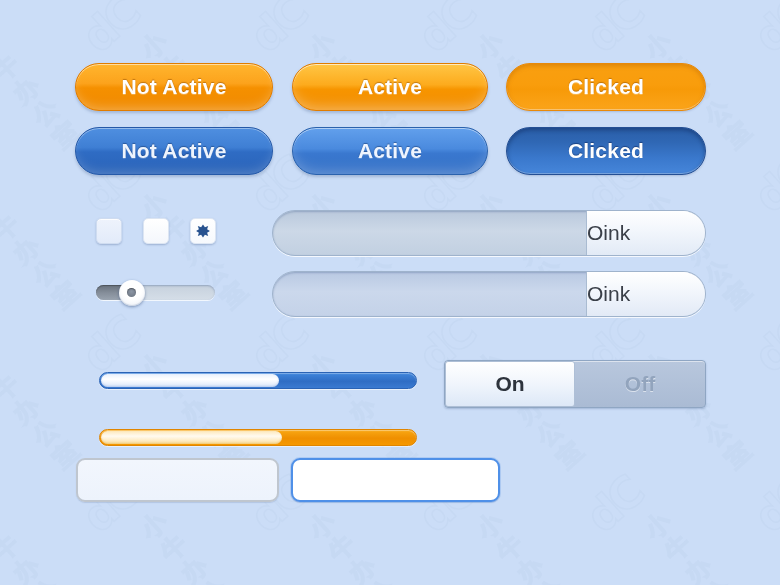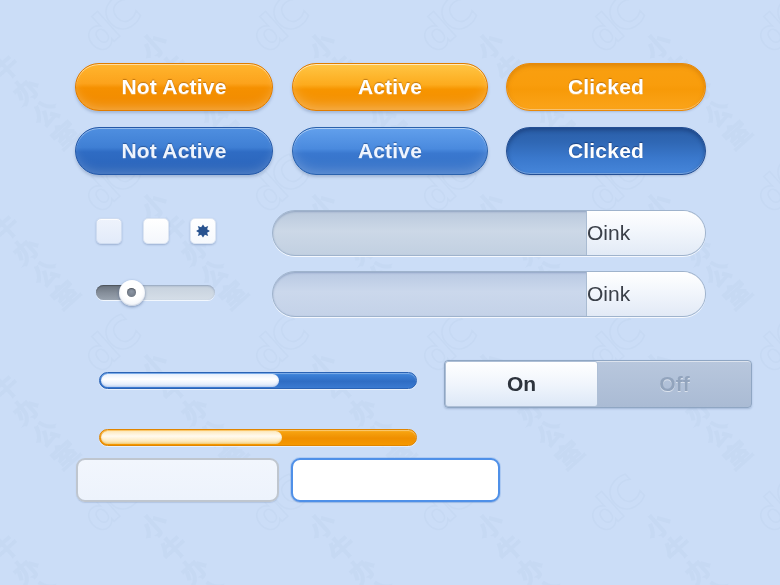--- a/index.html
+++ b/index.html
@@ -481,21 +481,21 @@
   </div>
 
   <div class="abs prog prog-blue" style="left:99px; top:357px; width:318px;">
     <div class="prog-val" id="prog-blue-val" style="width: calc(57% - 2px);"></div>
   </div>
 
   <div class="abs prog prog-orange" style="left:99px; top:397px; width:318px;">
     <div class="prog-val" id="prog-orange-val" style="width: calc(58% - 2px);"></div>
   </div>
 
-  <div class="abs onoff" style="left:444px; top:360px; width:308px;">
+  <div class="abs onoff" style="left:444px; top:360px; width:262px;">
     <div class="onoff-seg sel">
       <span>On</span>
     </div>
     <div class="onoff-seg unsel">
       <span>Off</span>
     </div>
   </div>
 
   <input class="abs tinput tinput-idle" type="text" style="left: 76px; top: 458px; width: 203px;" placeholder="">
 

